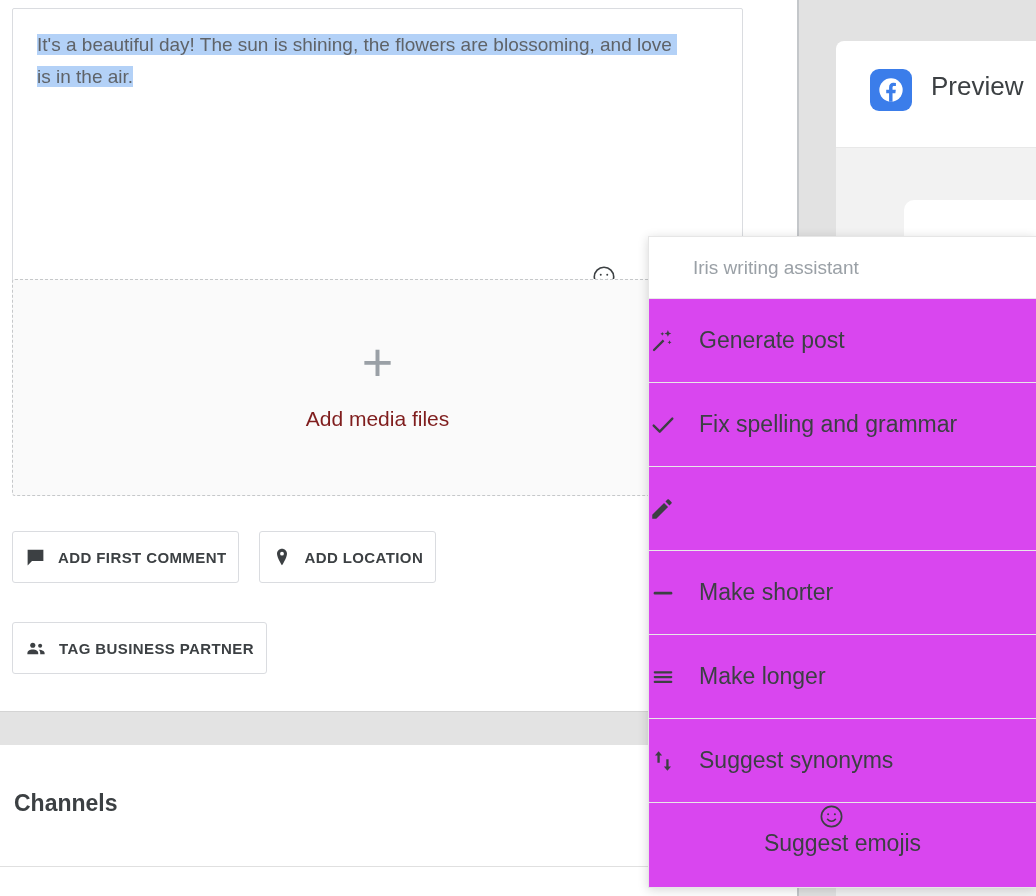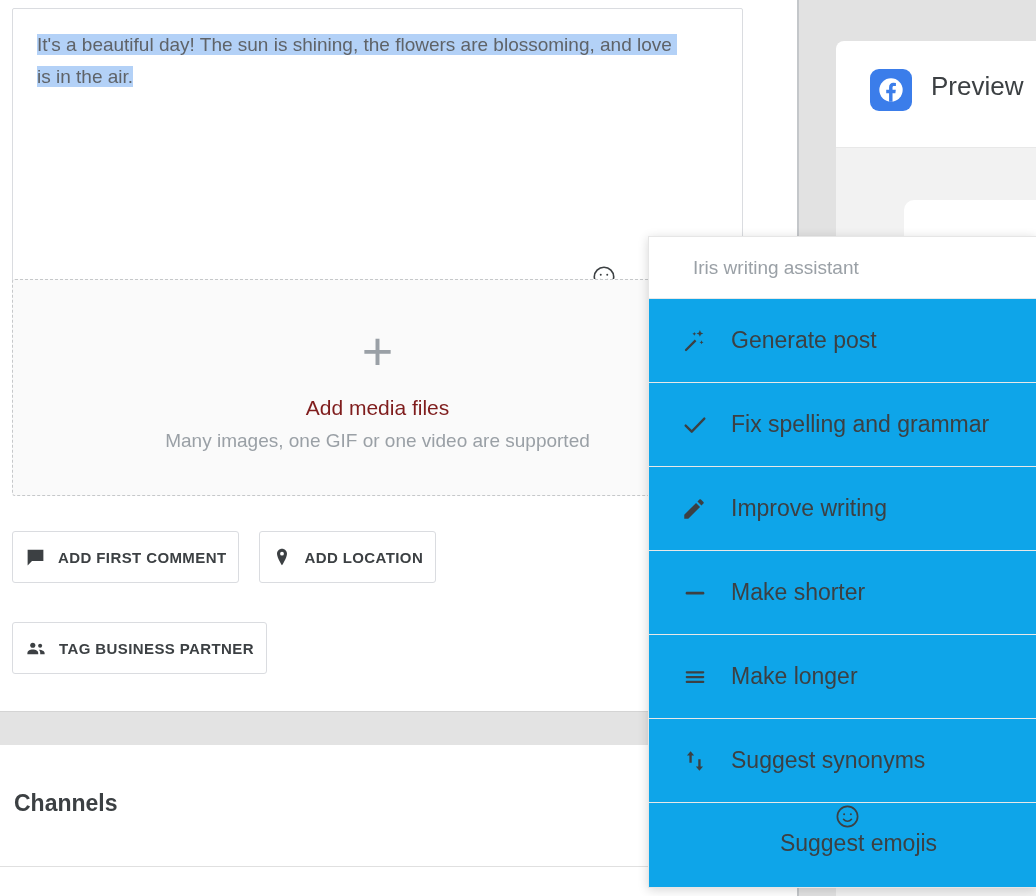--- a/index.html
+++ b/index.html
@@ -270,24 +270,23 @@
     align-items: center;
     padding-left: 44px;
     font-size: 19px;
     color: #9aa0a6;
     border-bottom: 1px solid #e8e8e8;
   }
   .menu-item {
     height: 84px;
     display: flex;
     align-items: center;
-    padding-left: 32px;
     border-bottom: 1px solid #e8e8e8;
     cursor: pointer;
-    background: #0ea5e9;
+    background: #d946ef;
   }
   .menu-item:last-child { border-bottom: none; flex-direction: column; }
   .mi-icon {
     width: 34px;
     min-width: 34px;
     display: flex;
     align-items: center;
     justify-content: flex-start;
     color: #3c4043;
     margin-right: 16px;
@@ -326,21 +325,20 @@
               <path d="M17.6 11.4l.52 1.2 1.2.52-1.2.52-.52 1.2-.52-1.2-1.2-.52 1.2-.52z"></path>
             </g>
           </svg>
         </span>
       </div>
     </div>
 
     <div class="dropzone">
       <div class="dz-plus">+</div>
       <div class="dz-title">Add media files</div>
-      <div class="dz-sub">Many images, one GIF or one video are supported</div>
     </div>
 
     <div class="chip-row r1">
       <div class="chip">
         <span class="chip-icon">
           <svg width="21" height="21" viewBox="0 0 24 24" fill="#3c4043">
             <path d="M3 3h18v13H8l-5 5z"></path>
           </svg>
         </span>
         <span class="chip-label">ADD FIRST COMMENT</span>
@@ -426,21 +424,20 @@
       </span>
       <span class="mi-label">Fix spelling and grammar</span>
     </div>
 
     <div class="menu-item">
       <span class="mi-icon">
         <svg width="26" height="26" viewBox="0 0 24 24" fill="#3c4043">
           <path d="M3 17.3V21h3.7L17.6 10.1l-3.7-3.7zM20.7 7c.4-.4.4-1 0-1.4l-2.3-2.3c-.4-.4-1-.4-1.4 0l-1.8 1.8 3.7 3.7z"></path>
         </svg>
       </span>
-      <span class="mi-label">Improve writing</span>
     </div>
 
     <div class="menu-item">
       <span class="mi-icon">
         <svg width="28" height="28" viewBox="0 0 24 24">
           <rect x="4" y="11" width="16" height="2.2" rx="1" fill="#3c4043"></rect>
         </svg>
       </span>
       <span class="mi-label">Make shorter</span>
     </div>

